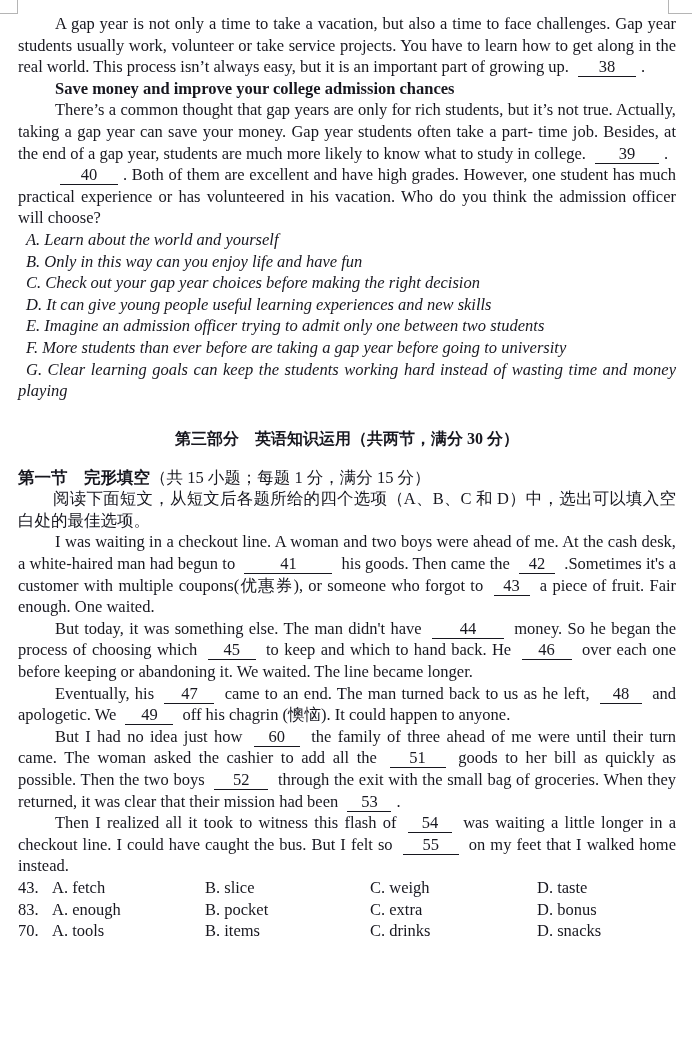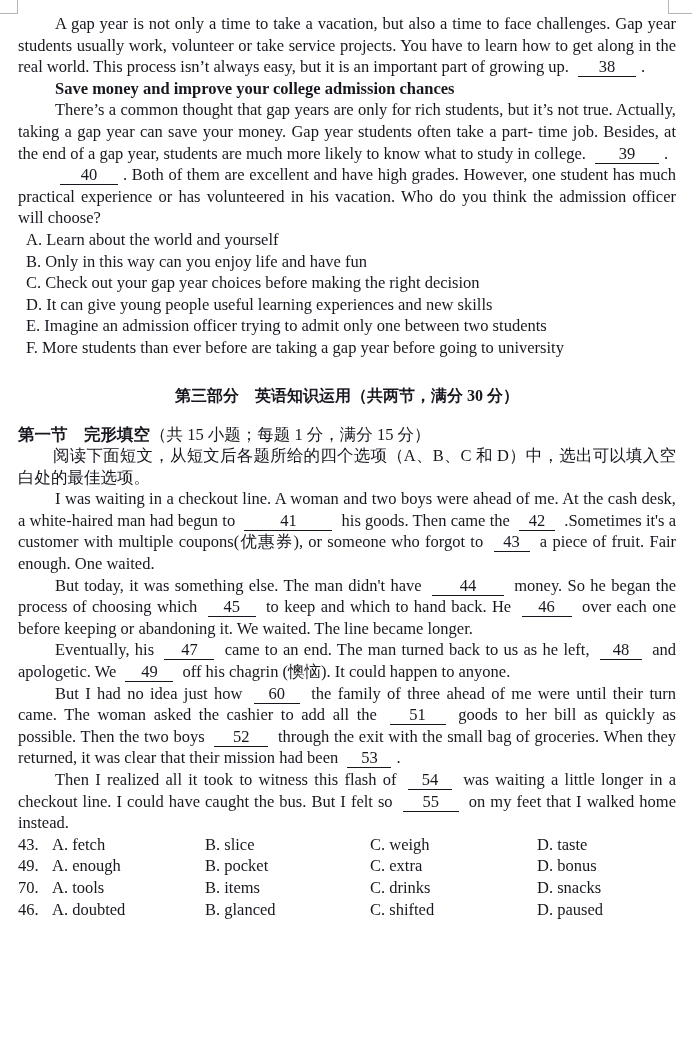--- a/index.html
+++ b/index.html
@@ -22,21 +22,21 @@
     text-indent:0;
     line-height:17px;
     height:19px;
     margin:0 5px;
     vertical-align:baseline;
   }
   .w36{width:36px}.w42{width:42px}.w44{width:44px}.w46{width:46px}
   .w48{width:48px}.w50{width:50px}.w54{width:54px}.w56{width:56px}
   .w58{width:58px}.w64{width:64px}.w72{width:72px}.w88{width:88px}
   .heading-en { font-weight:bold; margin-left:37px; }
-  .option-line { text-indent:8px; text-align:justify; }
+  .option-line { text-indent:8px; text-align:justify;font-style:italic; }
   .sec-title {
     text-align:center;
     font-weight:bold;
     font-size:16px;
     margin-top:25px;
     line-height:24px;
   }
   .sec-sub { margin-top:16px; }
   .sec-sub .bold { font-weight:bold; }
   .instruction { text-indent:35px; text-align:justify; }
@@ -73,20 +73,21 @@
     <span class="blank w58">40</span><span>. Both of them are excellent and have high grades. However, one student has much practical experience or has volunteered in his vacation. Who do you think the admission officer will choose?</span>
   </p>
 
   <div>
     <div class="option-line">A. Learn about the world and yourself</div>
     <div class="option-line">B. Only in this way can you enjoy life and have fun</div>
     <div class="option-line">C. Check out your gap year choices before making the right decision</div>
     <div class="option-line">D. It can give young people useful learning experiences and new skills</div>
     <div class="option-line">E. Imagine an admission officer trying to admit only one between two students</div>
     <div class="option-line">F. More students than ever before are taking a gap year before going to university</div>
+    <div class="option-line">G. Clear learning goals can keep the students working hard instead of wasting time and money playing</div>
   </div>
 
   <div class="sec-title">第三部分　英语知识运用（共两节，满分 30 分）</div>
 
   <div class="sec-sub">
     <span class="bold">第一节　完形填空</span><span>（共 15 小题；每题 1 分，满分 15 分）</span>
   </div>
 
   <p class="instruction">阅读下面短文，从短文后各题所给的四个选项（A、B、C 和 D）中，选出可以填入空白处的最佳选项。</p>
 
@@ -141,35 +142,28 @@
 
   <div>
     <div class="ans-row">
       <span>43.</span>
       <span>A. fetch</span>
       <span>B. slice</span>
       <span>C. weigh</span>
       <span>D. taste</span>
     </div>
     <div class="ans-row">
-      <span>49.</span>
+      <span>83.</span>
       <span>A. enough</span>
       <span>B. pocket</span>
       <span>C. extra</span>
       <span>D. bonus</span>
     </div>
     <div class="ans-row">
       <span>70.</span>
       <span>A. tools</span>
       <span>B. items</span>
       <span>C. drinks</span>
       <span>D. snacks</span>
     </div>
-    <div class="ans-row">
-      <span>46.</span>
-      <span>A. doubted</span>
-      <span>B. glanced</span>
-      <span>C. shifted</span>
-      <span>D. paused</span>
-    </div>
   </div>
 
 </div>
 
 </body></html>

